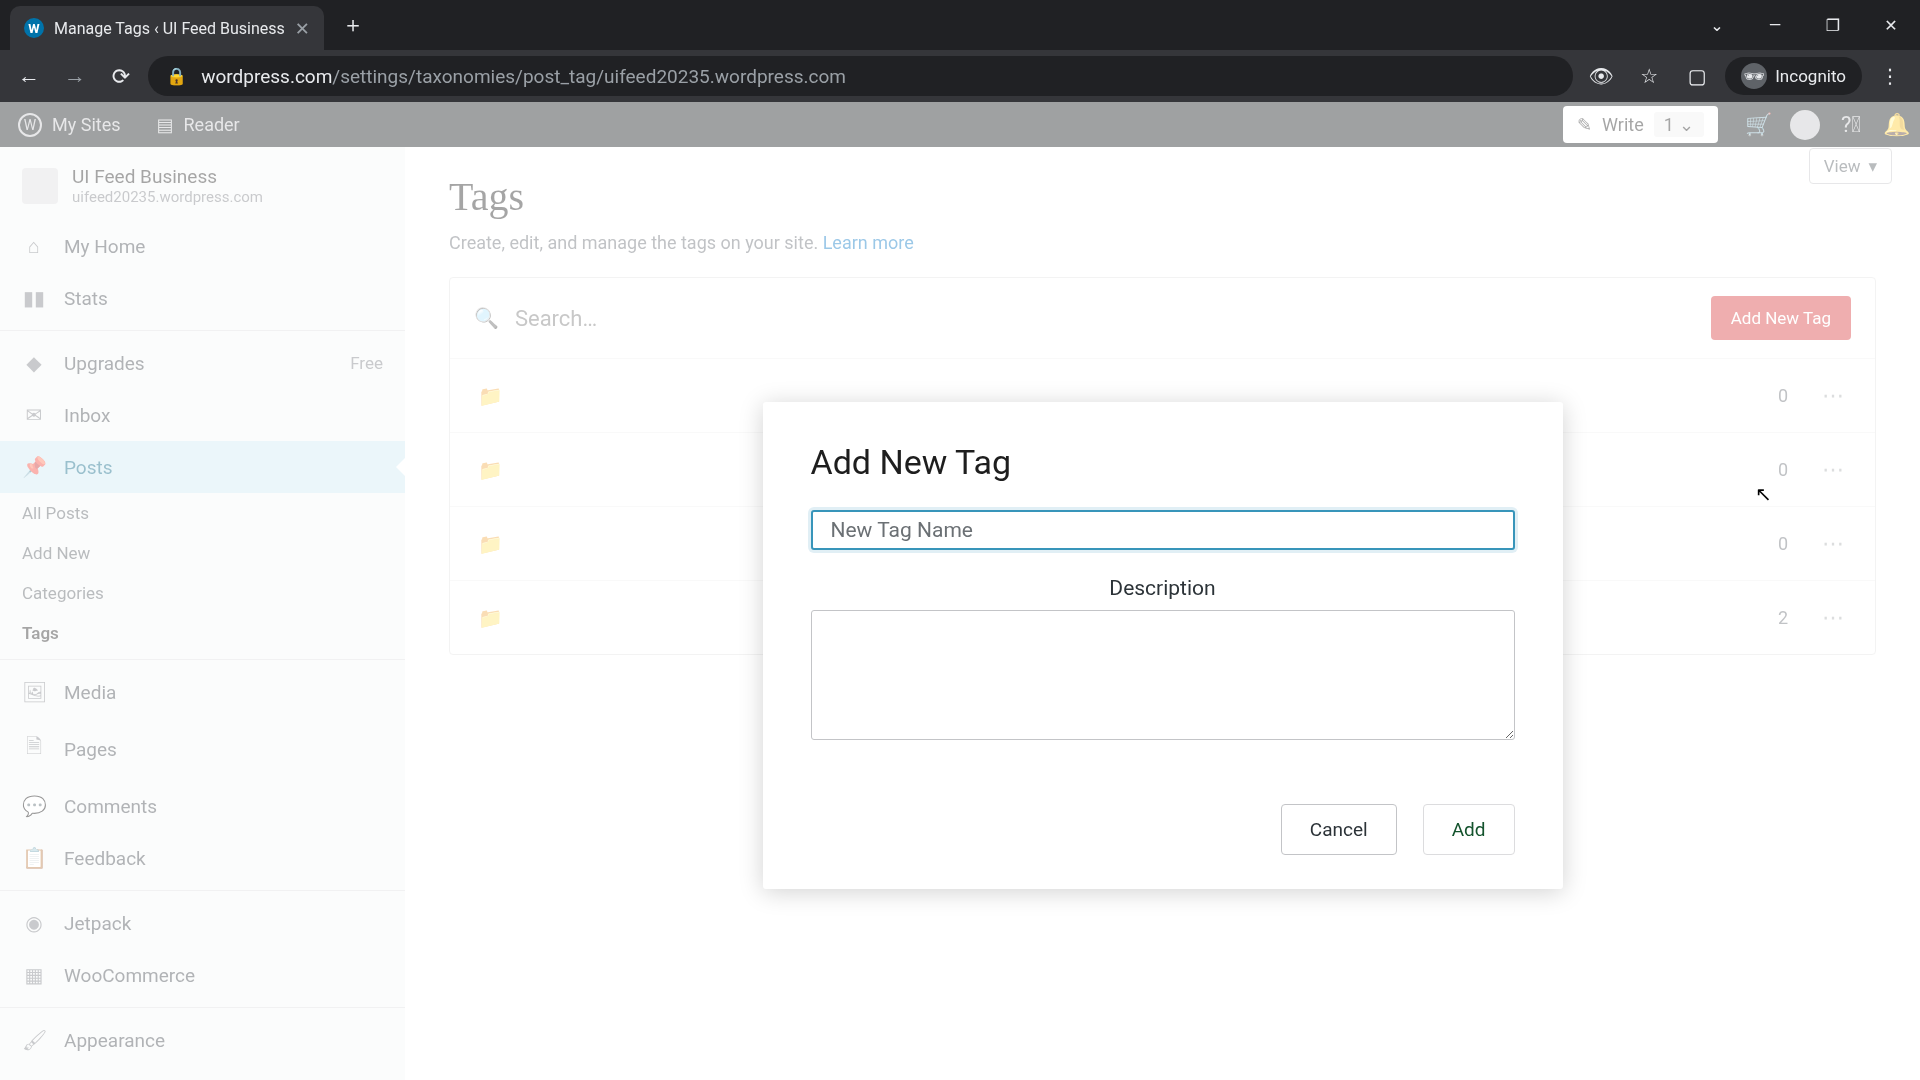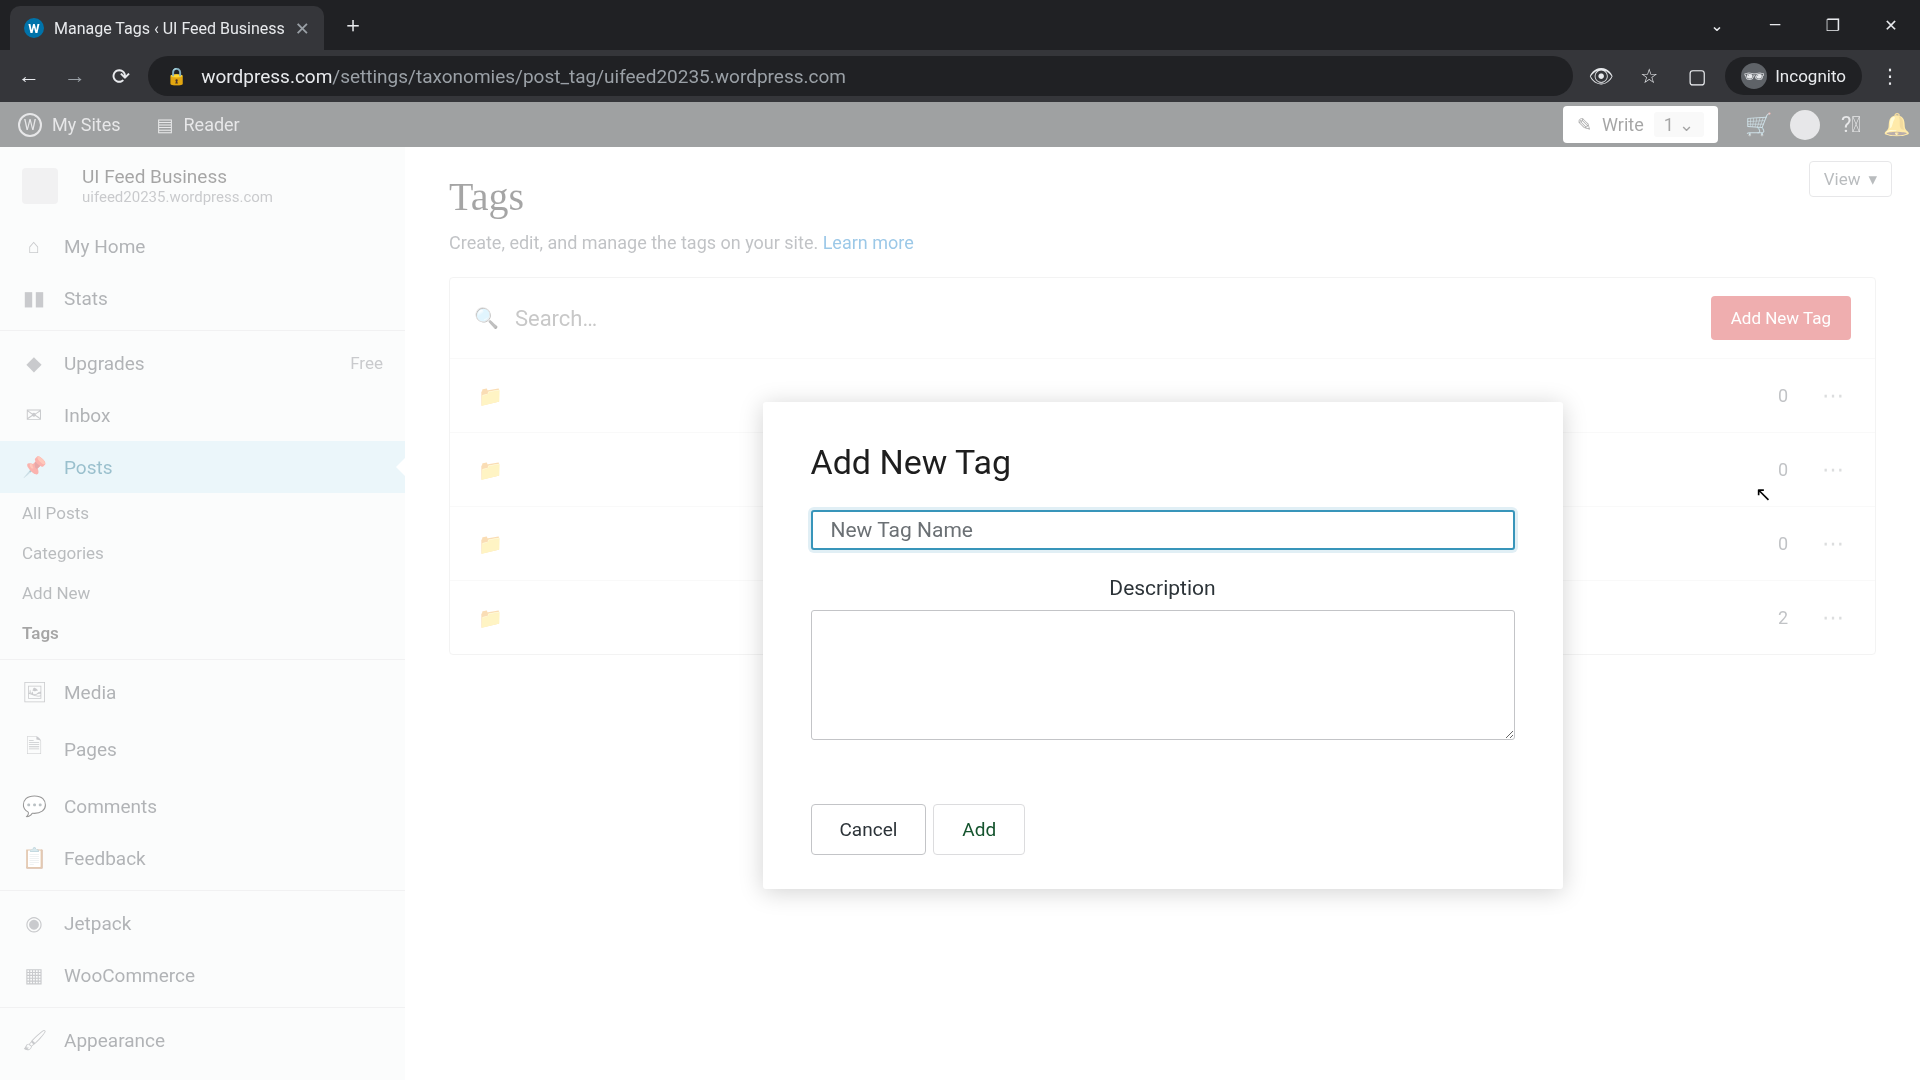--- a/index.html
+++ b/index.html
@@ -36,36 +36,36 @@
 .mb-logo{width:24px;height:24px;border-radius:50%;border:2px solid #c3c4c7;display:flex;align-items:center;justify-content:center;font-size:14px;}
 .mb-right{margin-left:auto;display:flex;align-items:center;height:100%;}
 .write-box{background:#fff;color:#1e1e1e;display:flex;align-items:center;gap:10px;padding:6px 14px;border-radius:4px;margin-right:18px;font-size:18px;}
 .write-count{background:#f0f0f0;padding:2px 10px;border-radius:3px;display:flex;align-items:center;gap:5px;}
 .mb-icon{width:46px;display:flex;justify-content:center;font-size:22px;}
 .mb-avatar{width:30px;height:30px;border-radius:50%;background:#c3c4c7;}
 
 
 .wp-body{display:flex;height:933px;background:#f6f7f7;}
 .sidebar{width:405px;background:#f6f7f7;color:#3c434a;overflow:hidden;}
-.site-block{display:flex;align-items:center;gap:24px;padding:18px 22px 14px;}
+.site-block{display:flex;align-items:center;gap:14px;padding:18px 22px 14px;}
 .site-avatar{width:36px;height:36px;border-radius:4px;background:#dcdcde;}
 .site-name{font-size:19px;color:#1e1e1e;}
 .site-url{font-size:15px;color:#787c82;}
 .side-item{display:flex;align-items:center;gap:18px;padding:14px 22px;font-size:19px;color:#3c434a;}
 .side-item .ico{width:24px;color:#787c82;text-align:center;font-size:20px;}
 .side-item .badge-free{margin-left:auto;color:#787c82;font-size:17px;}
 .side-item.divider-before{border-top:1px solid #dcdcde;margin-top:6px;padding-top:20px;}
 .side-item.active{background:#cde9f2;color:#046183;position:relative;}
 .side-item.active .ico{color:#046183;}
 .side-item.active::after{content:"";position:absolute;right:-1px;top:50%;transform:translateY(-50%);border:10px solid transparent;border-right-color:#fff;}
 .sub-item{padding:10px 22px 10px 22px;font-size:17px;color:#50575e;}
 .sub-item.current{font-weight:600;color:#1e1e1e;}
 
 .main{flex:1;background:#fff;position:relative;padding:26px 44px;}
-.view-chip{position:absolute;top:14px;right:28px;border:1px solid #c3c4c7;border-radius:4px;padding:7px 14px;color:#50575e;font-size:17px;display:flex;align-items:center;gap:8px;}
+.view-chip{position:absolute;top:1px;right:28px;border:1px solid #c3c4c7;border-radius:4px;padding:7px 14px;color:#50575e;font-size:17px;display:flex;align-items:center;gap:8px;}
 .page-title{font-size:40px;font-weight:400;color:#1e1e1e;font-family:"Recoleta","Times New Roman",serif;}
 .page-sub{margin-top:12px;font-size:18px;color:#646970;}
 .page-sub a{color:#0675c4;text-decoration:none;}
 
 .panel{margin-top:24px;border:1px solid #e0e0e0;border-radius:4px;background:#fff;}
 .panel-top{display:flex;align-items:center;padding:18px 24px;border-bottom:1px solid #f0f0f0;gap:16px;}
 .search-ico{color:#787c82;font-size:20px;}
 .search-input{flex:1;border:none;font-size:22px;color:#7f1d1d;background:transparent;outline:none;}
 .add-new-tag-btn{background:#d63638;color:#fff;border:none;border-radius:4px;padding:12px 20px;font-size:17px;}
 .tag-row{display:flex;align-items:center;padding:24px 28px;border-bottom:1px solid #f0f0f0;}
@@ -74,21 +74,21 @@
 .tag-count{margin-left:auto;color:#646970;font-size:18px;margin-right:34px;}
 .tag-menu{color:#a7aaad;font-size:22px;letter-spacing:3px;}
 
 
 .modal{position:absolute;z-index:10;left:calc((100% - 405px - 800px)/2 + 405px);top:300px;width:800px;background:#fff;border-radius:3px;box-shadow:0 3px 24px rgba(0,0,0,0.18);padding:40px 48px 34px;}
 .modal h2{font-size:34px;font-weight:400;color:#1e1e1e;margin-bottom:28px;}
 .name-input{width:100%;height:40px;border:2px solid #3895ba;border-radius:3px;padding:0 18px;font-size:21px;color:#50575e;outline:none;box-shadow:0 0 0 3px rgba(56,149,186,0.15);}
 .name-input::placeholder{color:#6b7074;}
 .desc-label{margin-top:26px;font-size:21px;color:#2c3338;text-align:center;}
 .desc-area{margin-top:10px;width:100%;height:130px;border:1px solid #c3c4c7;border-radius:3px;padding:14px;font-size:18px;resize:both;outline:none;}
-.modal-actions{display:flex;justify-content:flex-start;gap:7px;margin-top:60px;}
+.modal-actions{display:flex;justify-content:flex-end;gap:26px;margin-top:60px;}
 .btn{padding:13px 28px;font-size:19px;border-radius:4px;border:1px solid #c3c4c7;background:#fff;color:#2c3338;}
 .btn.primary{color:#14532d;border-color:#dcdcde;}
 
 .cursor{position:absolute;z-index:20;left:1755px;top:380px;font-size:20px;color:#000;pointer-events:none;}
 </style>
 </head>
 <body>
 
 <div class="title-bar">
   <div class="tab">
@@ -178,22 +178,22 @@
         </div>
       <div class="side-item">
           <span class="ico">✉</span>
           <span>Inbox</span>
         </div>
       <div class="side-item active">
           <span class="ico">📌</span>
           <span>Posts</span>
         </div>
       <div class="sub-item">All Posts</div>
+      <div class="sub-item">Add New</div>
       <div class="sub-item">Categories</div>
-      <div class="sub-item">Add New</div>
       <div class="sub-item current">Tags</div>
       <div class="side-item divider-before">
           <span class="ico">🖼</span>
           <span>Media</span>
         </div>
       <div class="side-item">
           <span class="ico">🗎</span>
           <span>Pages</span>
         </div>
       <div class="side-item">

